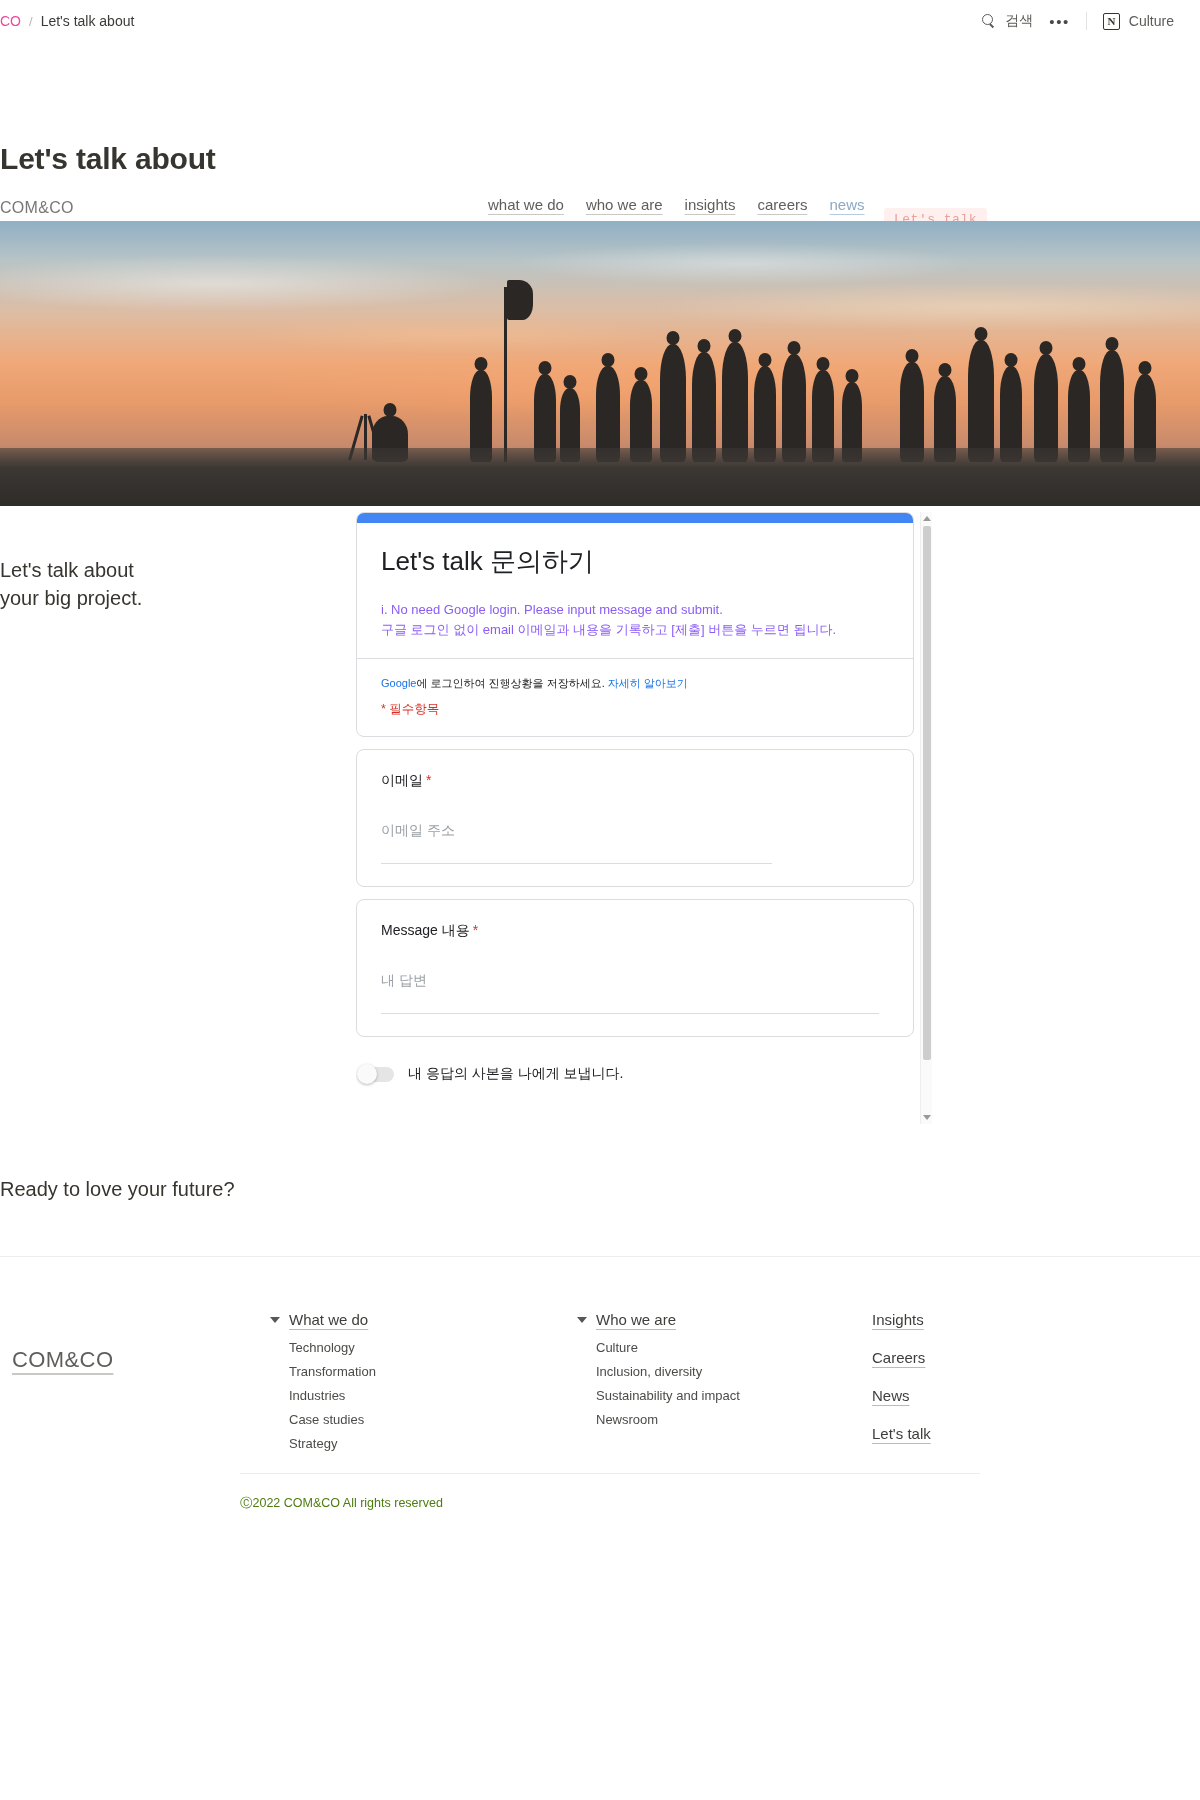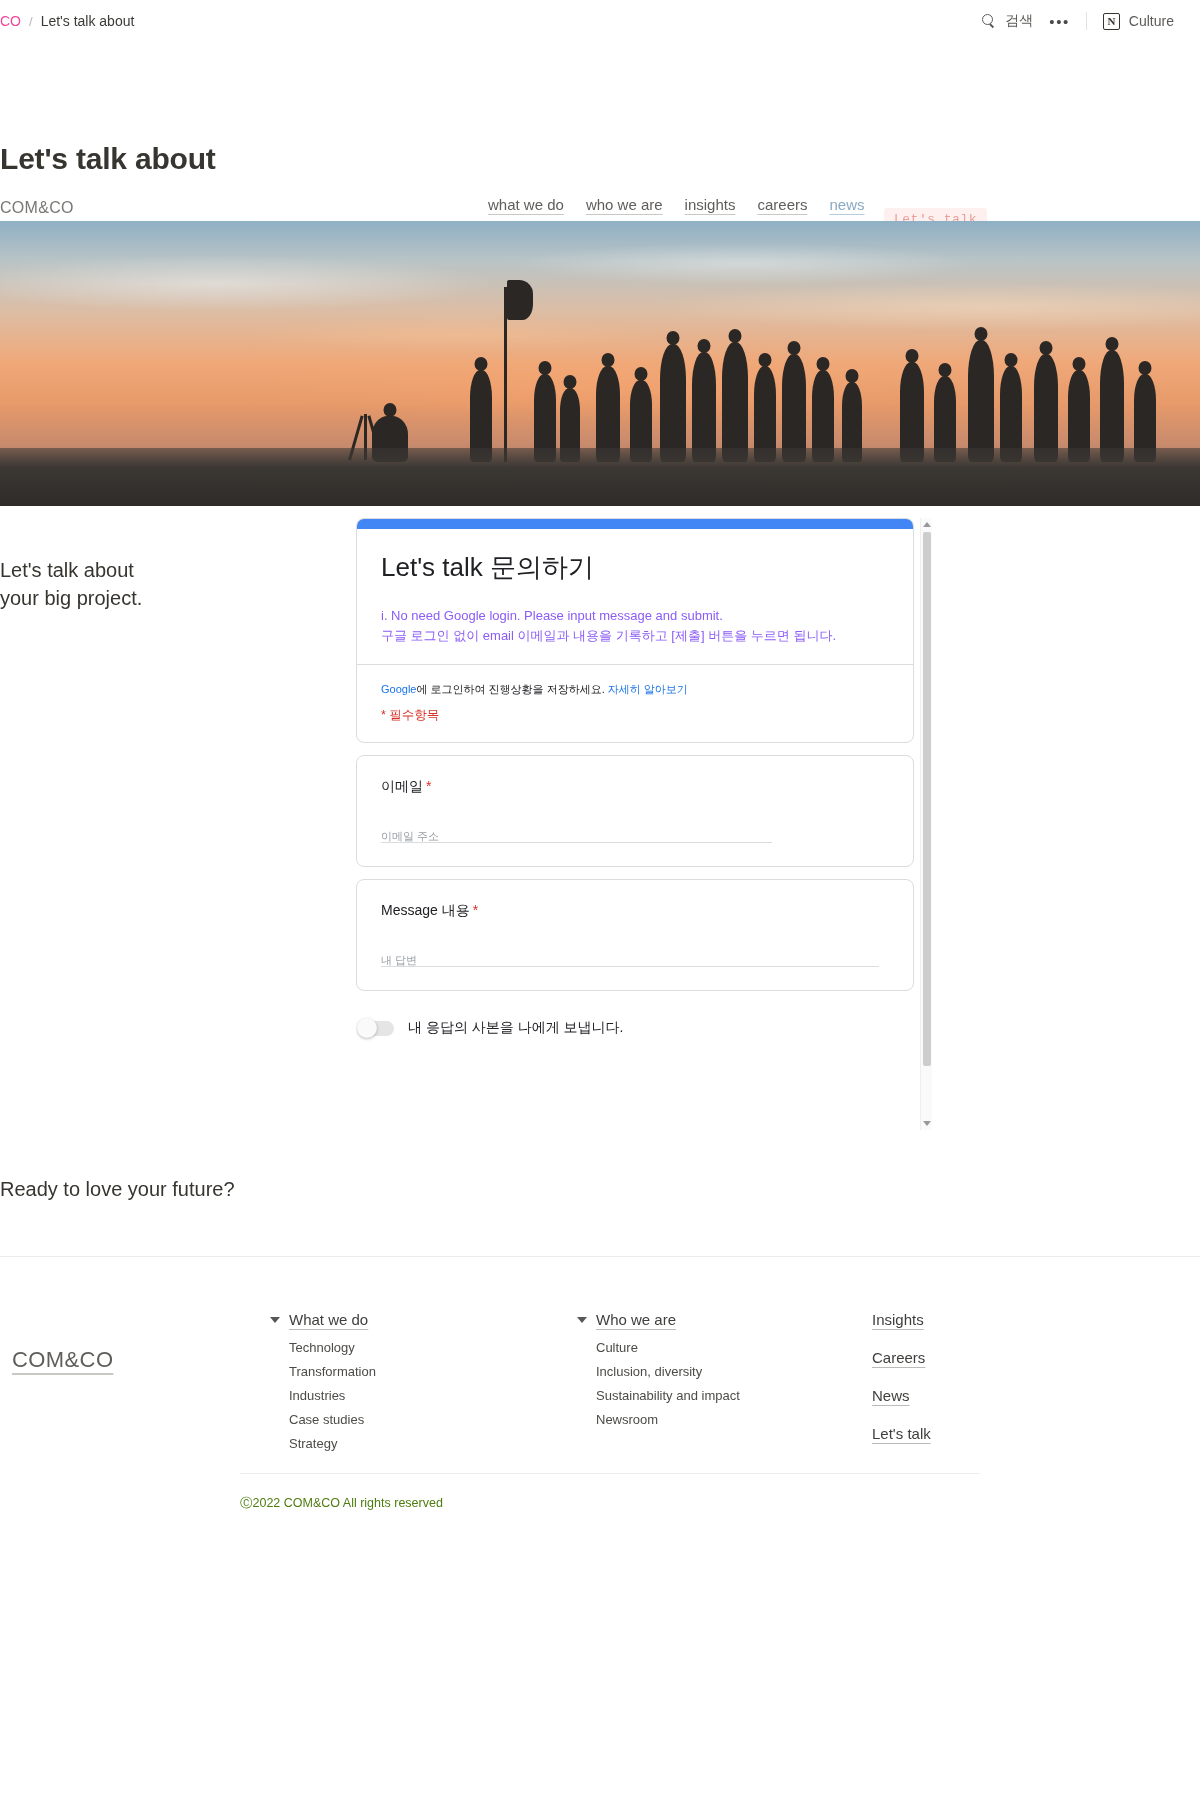--- a/index.html
+++ b/index.html
@@ -219,21 +219,21 @@
     font-size: 20px;
     line-height: 1.4;
     color: #37352f;
     white-space: pre-line;
   }
 
   
   .gform-wrap {
     position: absolute;
     left: 346px;
-    top: 12px;
+    top: 6px;
     width: 576px;
     height: 612px;
     overflow: hidden;
     background: #fff;
   }
   .gform {
     width: 558px;
     font-family: "Liberation Sans", sans-serif;
   }
   .gf-card {
@@ -277,23 +277,23 @@
     font-size: 14px;
     color: #202124;
     margin-bottom: 30px;
   }
   .gf-qlabel .star { color: #d93025; margin-left: 3px; }
   .gf-input {
     width: 77%;
     border: none;
     border-bottom: 1px solid #dadce0;
     outline: none;
-    font-size: 11px;
+    font-size: 14px;
     color: #70757a;
-    padding: 2px 0 0;
+    padding: 2px 0 25px;
     background: transparent;
     font-family: "Liberation Sans", sans-serif;
   }
   .gf-input.wide { width: 98%; }
   .gf-input::placeholder { color: #9aa0a6; }
   .gf-togglerow {
     display: flex;
     align-items: center;
     gap: 14px;
     padding: 16px 2px 6px;

